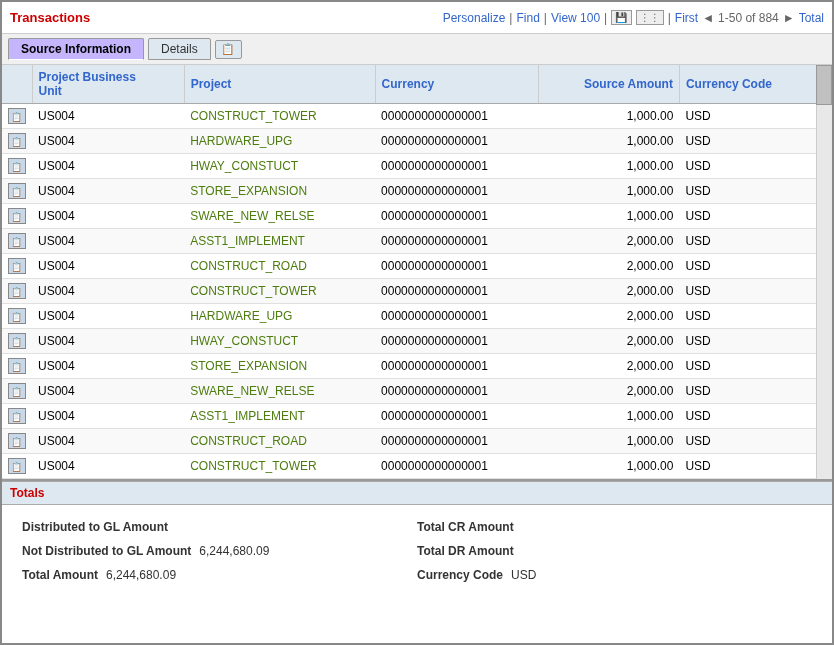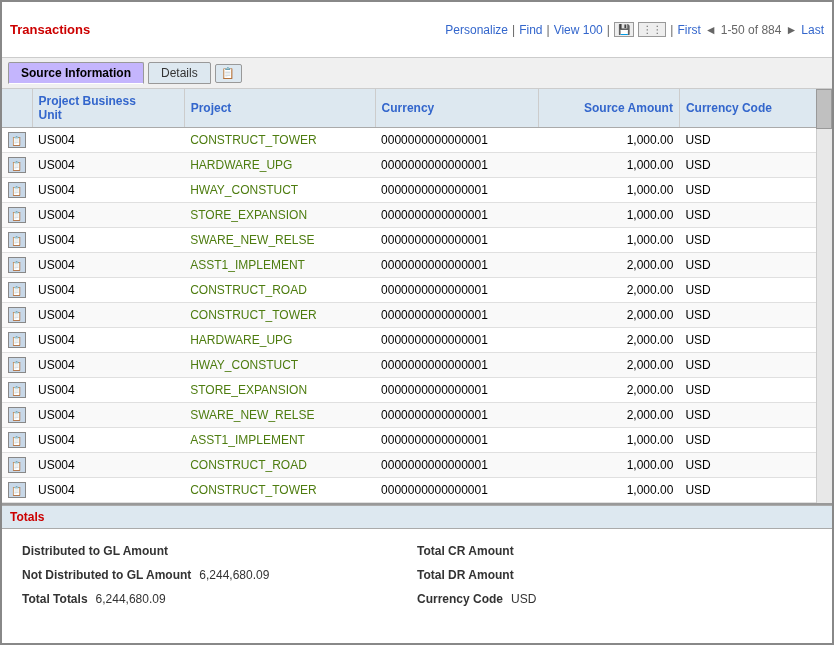--- a/index.html
+++ b/index.html
@@ -4,21 +4,21 @@
   <style>
     * { box-sizing: border-box; margin: 0; padding: 0; }
     body { font-family: Arial, sans-serif; font-size: 12px; background: #fff; }
 
     .page-container { width: 834px; min-height: 645px; border: 1px solid #999; }
 
     
     .header-bar {
       display: flex; align-items: center; justify-content: space-between;
       background: #fff; border-bottom: 1px solid #ccc;
-      padding: 20px 8px;
+      padding: 8px 8px;
     }
     .header-title { color: #c00; font-weight: bold; font-size: 13px; }
     .header-actions { color: #36c; font-size: 12px; display: flex; align-items: center; gap: 4px; }
     .header-actions span { color: #666; }
     .header-actions a { color: #36c; text-decoration: none; cursor: pointer; }
 
     
     .tabs-row {
       display: flex; align-items: center;
       background: #f0f0f0; border-bottom: 1px solid #ccc;
@@ -89,21 +89,21 @@
       <a>View 100</a>
       <span>|</span>
 
       <span style="cursor:pointer; border:1px solid #999; padding:1px 3px; font-size:10px; background:#eee;">💾</span>
       <span style="cursor:pointer; border:1px solid #999; padding:1px 3px; font-size:10px; background:#eee;">⋮⋮</span>
       <span>|</span>
       <a>First</a>
       <span style="cursor:pointer;">◄</span>
       <span>1-50 of 884</span>
       <span style="cursor:pointer;">►</span>
-      <a>Last</a>
+      <a>Total</a>
     </div>
   </div>
 
   <div class="tabs-row">
     <div class="tab active">Source Information</div>
     <div class="tab">Details</div>
     <div class="tab-icon">📋</div>
   </div>
 
   <div class="table-section">
@@ -295,21 +295,21 @@
           <td style="padding: 5px 0; vertical-align:top;text-align:right;">
             <div class="totals-row">
               <span class="totals-label">Total DR Amount</span>
               <span class="totals-value"></span>
             </div>
           </td>
         </tr>
         <tr>
           <td style="padding: 5px 0; vertical-align:top;">
             <div class="totals-row">
-              <span class="totals-label">Total Totals</span>
+              <span class="totals-label">Total Amount</span>
               <span class="totals-value">6,244,680.09</span>
             </div>
           </td>
           <td style="padding: 5px 0; vertical-align:top;">
             <div class="totals-row">
               <span class="totals-label">Currency Code</span>
               <span class="totals-value">USD</span>
             </div>
           </td>
         </tr>

